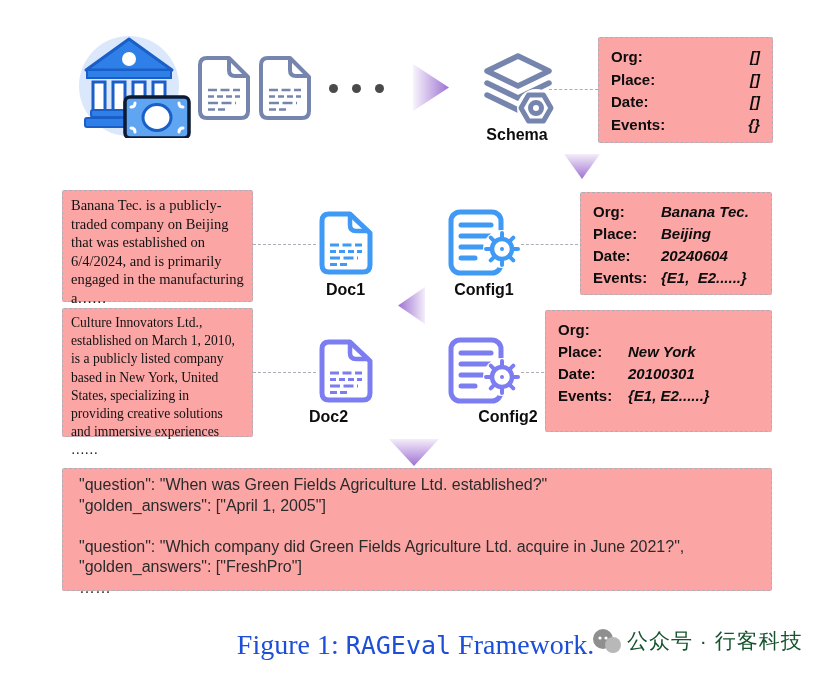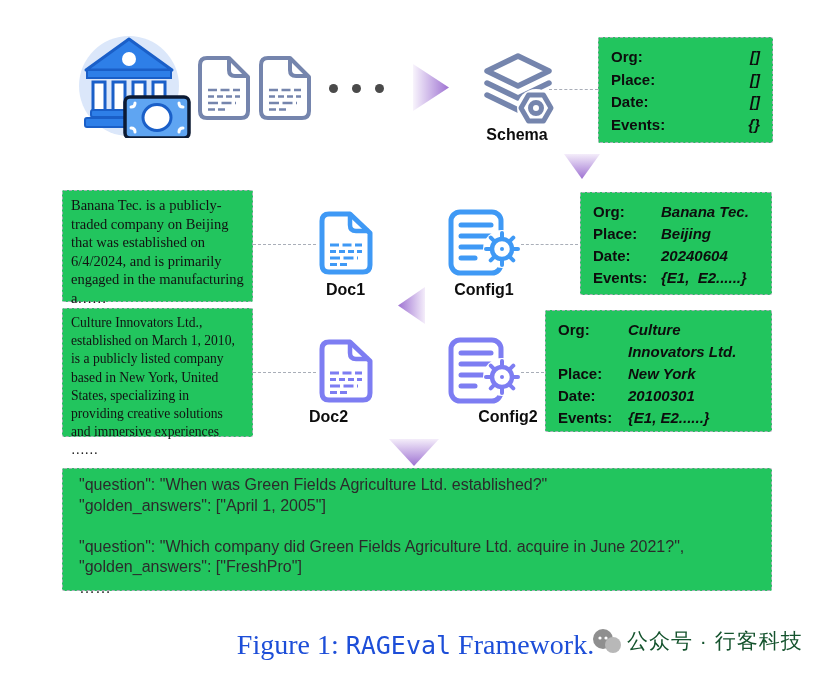--- a/index.html
+++ b/index.html
@@ -4,21 +4,21 @@
 <style>
   * { margin:0; padding:0; box-sizing:border-box; }
   body { background:#fff; }
   .fig { position:relative; width:831px; height:680px; background:#ffffff;
          font-family:"Liberation Sans", sans-serif; color:#0d0d0d; overflow:hidden; }
   .abs { position:absolute; }
 
   .big-label { font-weight:bold; font-size:17px; text-align:center; }
   .icon-label { font-weight:bold; font-size:16px; text-align:center; }
 
-  .dashed-box { border:1.5px dashed #a9aeb8; border-radius:2px; background:#22c55e; }
+  .dashed-box { border:1.5px dashed #a9aeb8; border-radius:2px; background:#fca5a5; }
 
   .seed-text { font-family:"Liberation Serif", serif; font-size:14.5px; line-height:18.6px;
                padding:5px 8px; color:#121212; }
   .seed-text.small { font-size:13.6px; line-height:18.2px; }
 
   .kv-box { padding:8px 12px; }
   .kv { display:flex; line-height:22px; font-size:15px; }
   .kv .k { font-weight:bold; flex:none; }
   .kv .v { font-weight:bold; font-style:italic; white-space:pre; }
   .schema-box .kv { justify-content:space-between; line-height:22.5px; }
@@ -244,21 +244,20 @@
     <circle cx="55" cy="40" r="10" fill="#ffffff" stroke="#7d7df2" stroke-width="4.5"></circle>
     <circle cx="55" cy="40" r="2" fill="#7d7df2"></circle>
   </svg>
   <div class="abs icon-label" style="left:464px; top:408px; width:88px;">Config2</div>
 
   <div class="abs conn" style="left:521px; top:372px; width:23px;"></div>
 
   <div class="abs dashed-box kv-box row-box2" style="left:545px; top:310px; width:227px; height:122px;">
     <div class="kv">
       <span class="k">Org:</span>
-      <span class="v">Culture Innovators Ltd.</span>
       </div>
     <div class="kv">
       <span class="k">Place:</span>
       <span class="v">New York</span>
       </div>
     <div class="kv">
       <span class="k">Date:</span>
       <span class="v">20100301</span>
       </div>
     <div class="kv">

